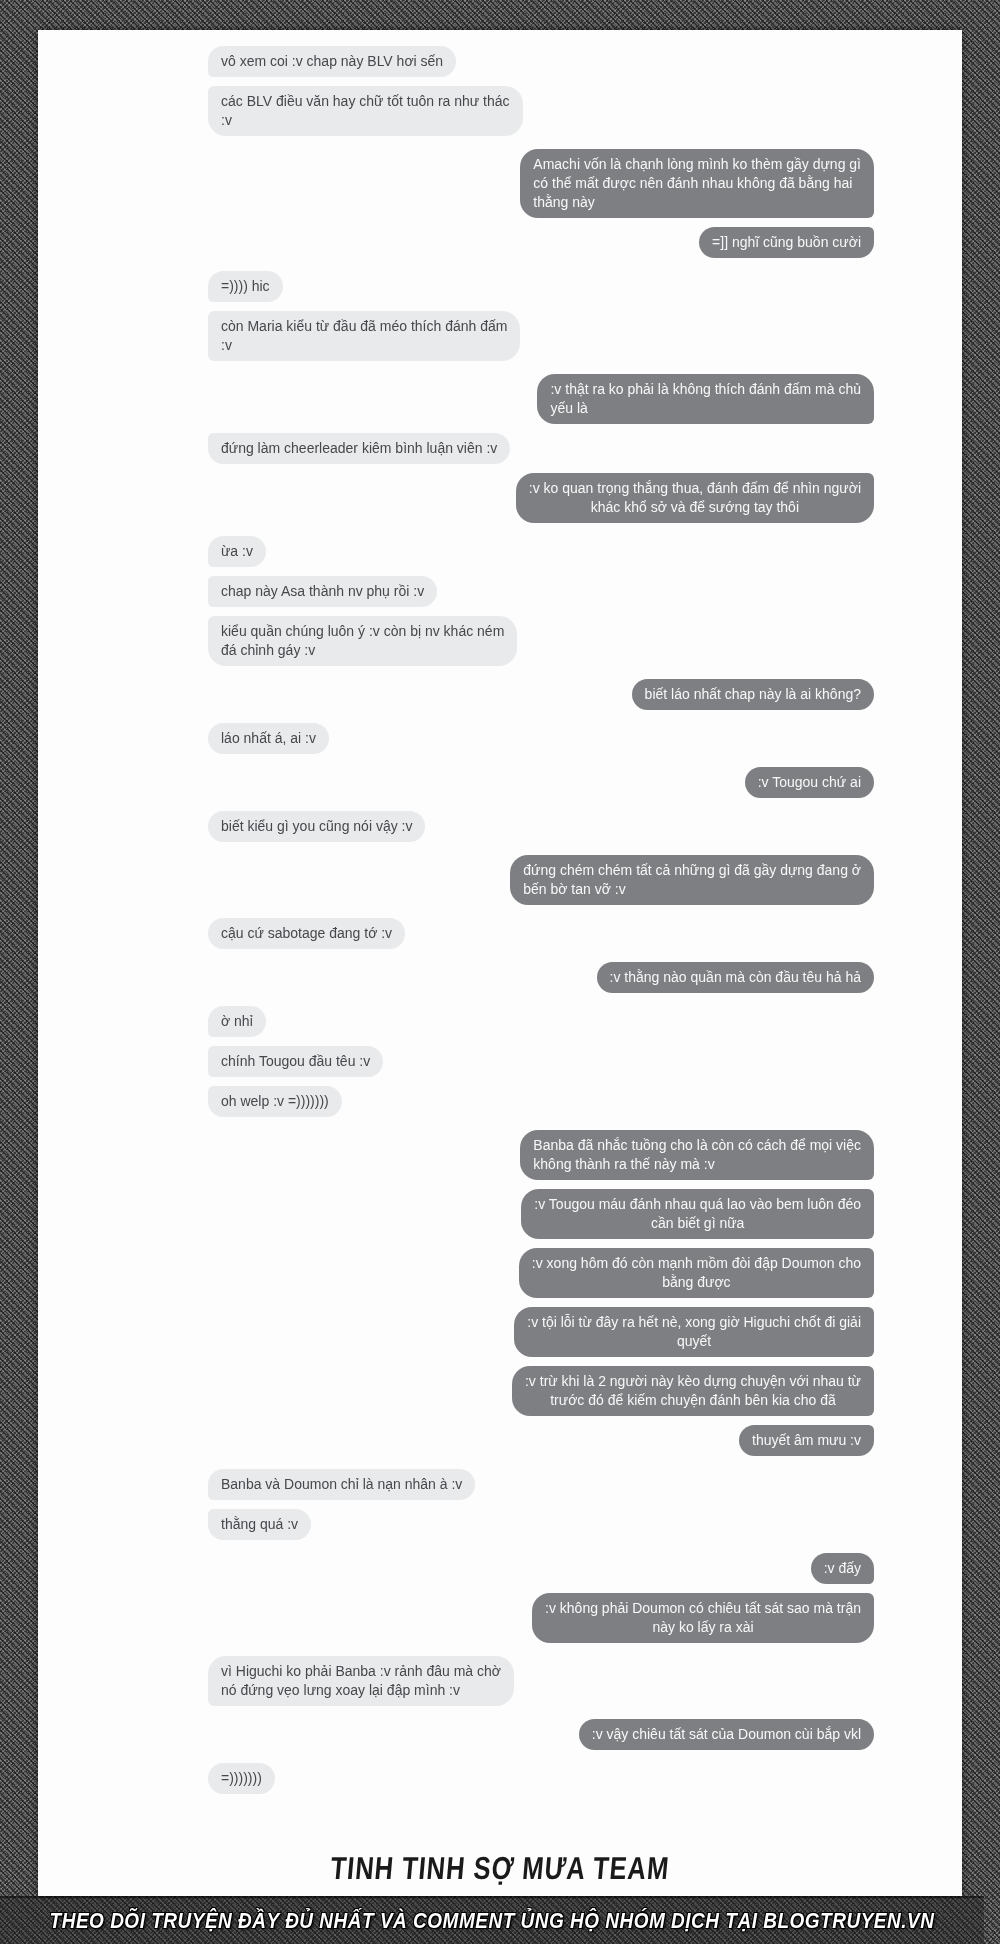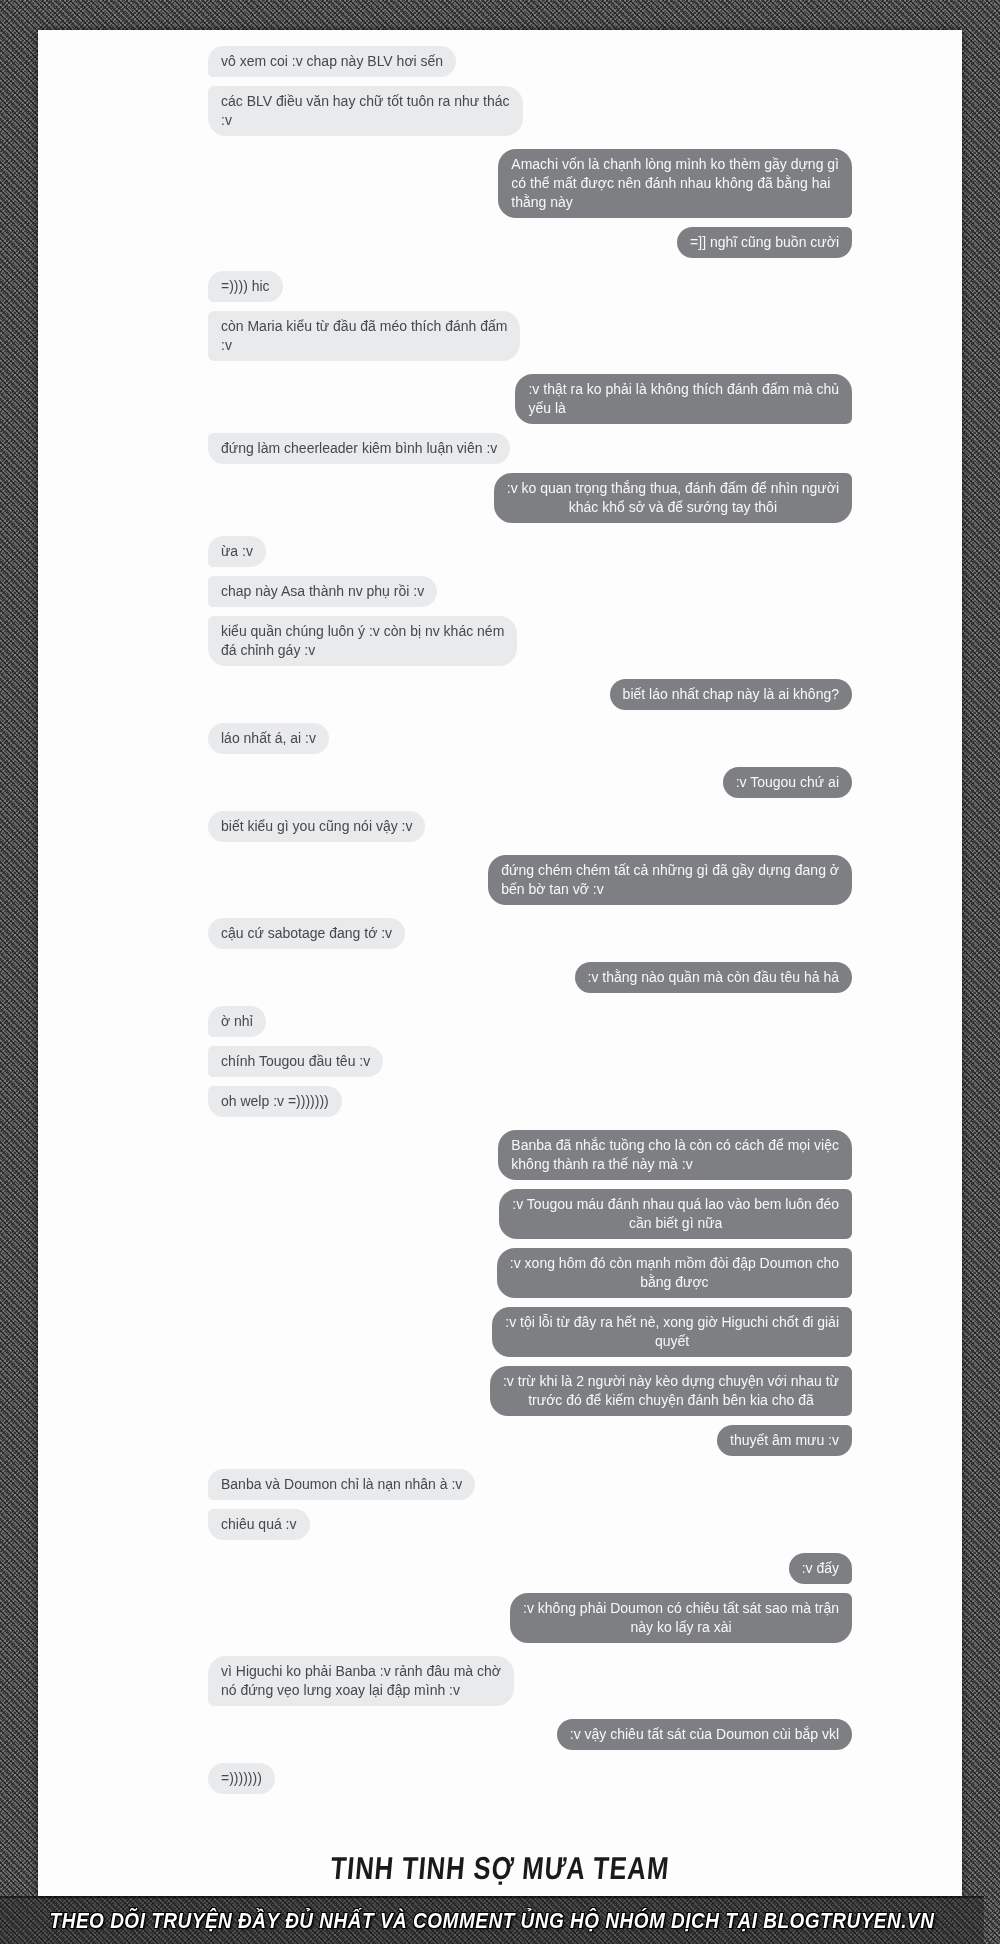--- a/index.html
+++ b/index.html
@@ -24,21 +24,21 @@
   .page{
     position:absolute;
     left:38px;top:30px;
     width:924px;height:1866px;
     background:var(--page,#fdfdfd);
     box-shadow:0 0 7px rgba(0,0,0,.55);
   }
   .chat{
     position:absolute;
     left:0;top:0;right:0;bottom:0;
-    padding:16px 110px 0 170px;
+    padding:16px 88px 0 170px;
     display:flex;
     flex-direction:column;
   }
   .bubble{
     white-space:pre-line;
     font-size:14px;
     line-height:19px;
     padding:6px 13px;
     margin-bottom:9px;
     border-radius:18px;
@@ -138,21 +138,21 @@
         <div class="bubble right grp-top grp-bottom">:v Tougou máu đánh nhau quá lao vào bem luôn đéo
 cần biết gì nữa</div>
         <div class="bubble right grp-top grp-bottom">:v xong hôm đó còn mạnh mồm đòi đập Doumon cho
 bằng được</div>
         <div class="bubble right grp-top grp-bottom">:v tội lỗi từ đây ra hết nè, xong giờ Higuchi chốt đi giải
 quyết</div>
         <div class="bubble right grp-top grp-bottom">:v trừ khi là 2 người này kèo dựng chuyện với nhau từ
 trước đó để kiếm chuyện đánh bên kia cho đã</div>
         <div class="bubble right grp-top">thuyết âm mưu :v</div>
         <div class="bubble left turn grp-bottom">Banba và Doumon chỉ là nạn nhân à :v</div>
-        <div class="bubble left grp-top">chiêu quá :v</div>
+        <div class="bubble left grp-top">thằng quá :v</div>
         <div class="bubble right turn grp-bottom">:v đấy</div>
         <div class="bubble right grp-top">:v không phải Doumon có chiêu tất sát sao mà trận
 này ko lấy ra xài</div>
         <div class="bubble left turn grp-bottom">vì Higuchi ko phải Banba :v rảnh đâu mà chờ
 nó đứng vẹo lưng xoay lại đập mình :v</div>
         <div class="bubble right turn">:v vậy chiêu tất sát của Doumon cùi bắp vkl</div>
         <div class="bubble left turn">=)))))))</div>
       </div>
     <div class="team">TINH TINH SỢ MƯA TEAM</div>
   </div>

